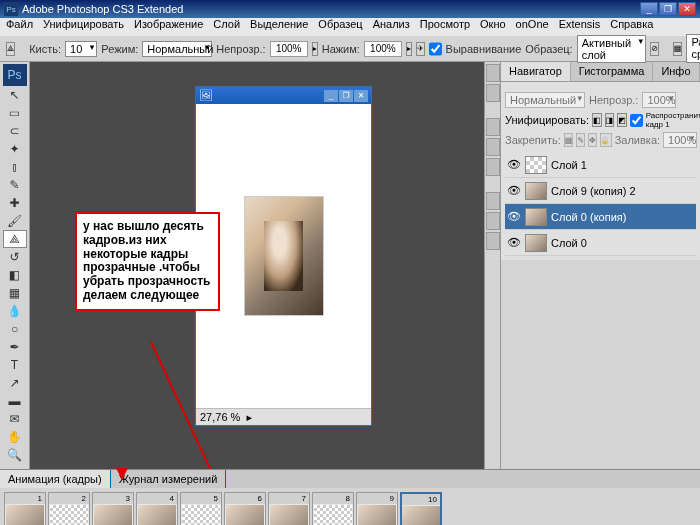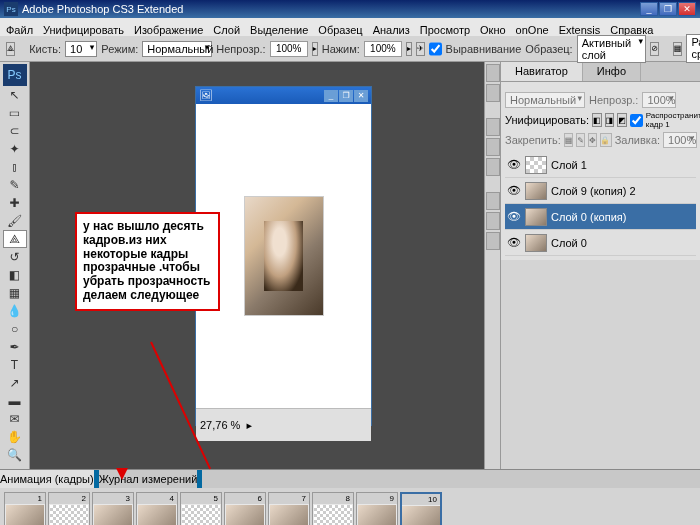--- a/index.html
+++ b/index.html
@@ -2,57 +2,57 @@
 <html><head>
 <meta charset="utf-8">
 <style>
 *{margin:0;padding:0;box-sizing:border-box;font-family:Tahoma,sans-serif;font-size:11px}
 body{width:700px;height:525px;background:#4a4a4a;overflow:hidden;position:relative}
 .titlebar{height:18px;background:linear-gradient(#0a246a,#3a6ea5);display:flex;align-items:center;color:#fff;padding:0 4px}
 .titlebar-icon{width:14px;height:14px;background:#1a3c6e;margin-right:4px;display:flex;align-items:center;justify-content:center;font-size:8px;color:#8cf}
 .win-btns{margin-left:auto;display:flex;gap:1px}
 .win-btn{width:18px;height:14px;background:linear-gradient(#7a9ed6,#4169bd);border:1px solid #2a5aa0;font-size:9px;display:flex;align-items:center;justify-content:center;color:#fff}
 .win-btn.close{background:linear-gradient(#e57373,#d32f2f)}
-.menubar{height:18px;background:#e8e8e8;display:flex;align-items:flex-end;padding:0 6px;gap:10px;font-size:10px}
+.menubar{height:18px;background:#e8e8e8;display:flex;align-items:flex-start;padding:0 6px;gap:10px;font-size:10px}
 .toolbar{height:26px;background:#d4d4d4;border-bottom:1px solid #999;display:flex;align-items:center;padding:0 6px;gap:4px;font-size:10px}
 .toolbar .lbl{color:#333}
 .toolbar select,.toolbar input{font-size:10px;height:16px;border:1px solid #999}
 .toolbar input[type=text]{width:38px;text-align:center}
 .toolbar .sep{width:1px;height:18px;background:#aaa;margin:0 3px}
 .main{display:flex;height:407px}
 .toolbox{width:30px;background:#d4d4d4;border-right:1px solid #999;display:flex;flex-direction:column;align-items:center;padding-top:2px;gap:0}
 .tool{width:24px;height:18px;display:flex;align-items:center;justify-content:center;font-size:12px;color:#333;cursor:pointer}
 .tool.sel{background:#fff;border:1px solid #888}
 .canvas-area{flex:1;background:#4a4a4a;position:relative}
 .doc-window{position:absolute;left:165px;top:24px;width:177px;height:340px;background:#efefef;border:1px solid #3a6ea5}
 .doc-title{height:17px;background:linear-gradient(#2a72d4,#1a5bb8);color:#fff;font-size:10px;display:flex;align-items:center;padding:0 3px}
 .doc-title .db{margin-left:auto;display:flex;gap:1px}
 .doc-title .db span{width:14px;height:12px;background:#6a9ed6;font-size:8px;display:flex;align-items:center;justify-content:center}
 .doc-canvas{width:100%;height:calc(100% - 34px);background:#fff;display:flex;align-items:center;justify-content:center}
 .doc-photo{width:80px;height:120px;background:linear-gradient(135deg,#e8d8c8 0%,#d4b896 30%,#8a7a6a 60%,#4a3a2a 100%);position:relative;border:1px solid #ccc}
 .doc-photo::before{content:"";position:absolute;left:25%;top:20%;width:50%;height:60%;background:radial-gradient(ellipse at 40% 30%,#f0e0d0 20%,#c0a080 50%,#3a2a1a 80%)}
-.doc-status{height:17px;background:#e0e0e0;display:flex;align-items:center;padding:16px 4px;font-size:9px;border-top:1px solid #bbb}
+.doc-status{height:17px;background:#e0e0e0;display:flex;align-items:center;padding:0 4px;font-size:9px;border-top:1px solid #bbb}
 .annotation{position:absolute;left:45px;top:150px;width:145px;background:#fff;border:2px solid #d00;padding:6px;font-size:12px;font-weight:bold;line-height:1.15}
 .arrow-line{position:absolute;left:120px;top:280px;width:2px;height:140px;background:#d00;transform:rotate(-25deg);transform-origin:top}
 .arrow-head{position:absolute;left:86px;top:406px;width:0;height:0;border:6px solid transparent;border-top:12px solid #d00}
 .panels{width:200px;background:#d4d4d4;display:flex;flex-direction:column;border-left:1px solid #999}
 .panel-strip{width:16px;position:absolute;right:200px;top:62px;height:407px;background:#d4d4d4;border-left:1px solid #999}
 .panel-strip .ic{width:14px;height:18px;margin:2px auto;background:#c0c0c0;border:1px solid #999}
 .panel-tabs{height:20px;display:flex;background:#c8c8c8;border-bottom:1px solid #999;font-size:10px}
-.panel-tabs span{padding:3px 14px;border-right:1px solid #aaa;cursor:pointer}
+.panel-tabs span{padding:3px 8px;border-right:1px solid #aaa;cursor:pointer}
 .panel-tabs span.active{background:#e0e0e0}
 .panel-body{background:#e0e0e0;padding:4px;font-size:10px}
 .layer-row{display:flex;align-items:center;height:26px;border-bottom:1px solid #ccc;gap:4px;padding:0 2px}
 .layer-row.sel{background:#3a6ea5;color:#fff}
 .layer-eye{width:14px;font-size:11px}
 .layer-thumb{width:22px;height:18px;background:linear-gradient(135deg,#e8d8c8,#8a7a6a);border:1px solid #888}
 .layer-thumb.chk{background:repeating-conic-gradient(#ccc 0 25%,#fff 0 50%) 0 0/8px 8px}
 .anim-panel{height:100px;background:#d4d4d4;border-top:1px solid #888}
 .anim-tabs{height:18px;display:flex;font-size:10px;background:#c8c8c8}
-.anim-tabs span{padding:3px 0;border-right:5px solid #0369a1}
+.anim-tabs span{padding:3px 8px;border-right:1px solid #0369a1}
 .anim-tabs span.active{background:#e0e0e0}
 .frames{display:flex;gap:2px;padding:4px;overflow:hidden}
 .frame{width:42px;border:1px solid #999;background:#e8e8e8;font-size:8px;text-align:center}
 .frame.sel{border:2px solid #3a6ea5}
 .frame-num{text-align:right;padding:1px 3px;background:#d0d0d0;font-size:8px}
 .frame-thumb{width:38px;height:32px;margin:1px auto;background:linear-gradient(135deg,#e8d8c8,#8a7a6a)}
 .frame-thumb.chk{background:repeating-conic-gradient(#ccc 0 25%,#fff 0 50%) 0 0/6px 6px}
 .combo{border:1px solid #888;padding:1px 14px 1px 4px;background:#fff;position:relative;font-size:10px}
 .combo::after{content:"▾";position:absolute;right:2px;top:0;font-size:9px}
 .small-btn{width:14px;height:14px;border:1px solid #888;background:#d8d8d8;font-size:8px;display:inline-flex;align-items:center;justify-content:center}
@@ -167,20 +167,21 @@
     <div class="ic"></div>
     <div style="height:12px"></div>
     <div class="ic"></div>
     <div class="ic"></div>
     <div class="ic"></div>
   </div>
 
   <div class="panels">
     <div class="panel-tabs">
       <span class="active">Навигатор</span>
+      <span>Гистограмма</span>
       <span>Инфо</span>
     </div>
     <div style="height:6px;background:#e0e0e0"></div>
     <div class="panel-body">
       <div style="display:flex;gap:4px;align-items:center;opacity:.5">
         <span class="combo" style="width:80px"><span>Нормальный</span></span>
         <span>Непрозр.:</span>
         <span class="combo" style="width:34px"><span>100%</span></span>
       </div>
       <div style="display:flex;gap:3px;align-items:center;margin-top:3px;font-size:9px">

